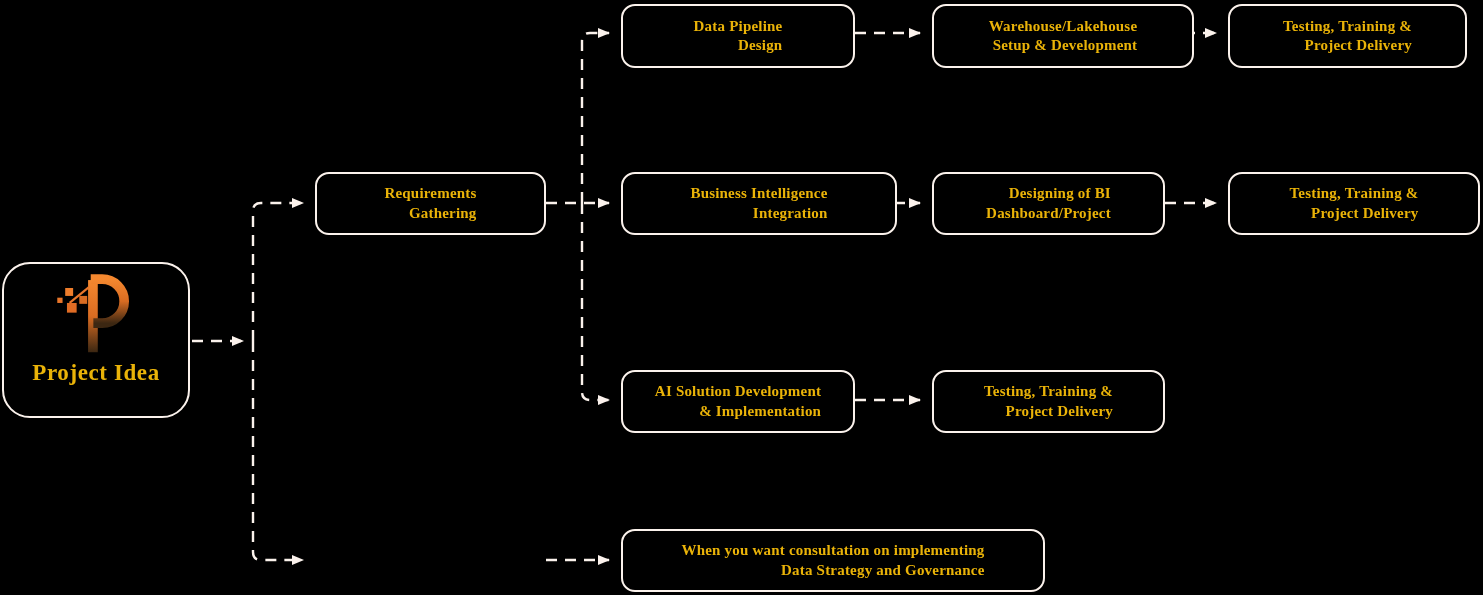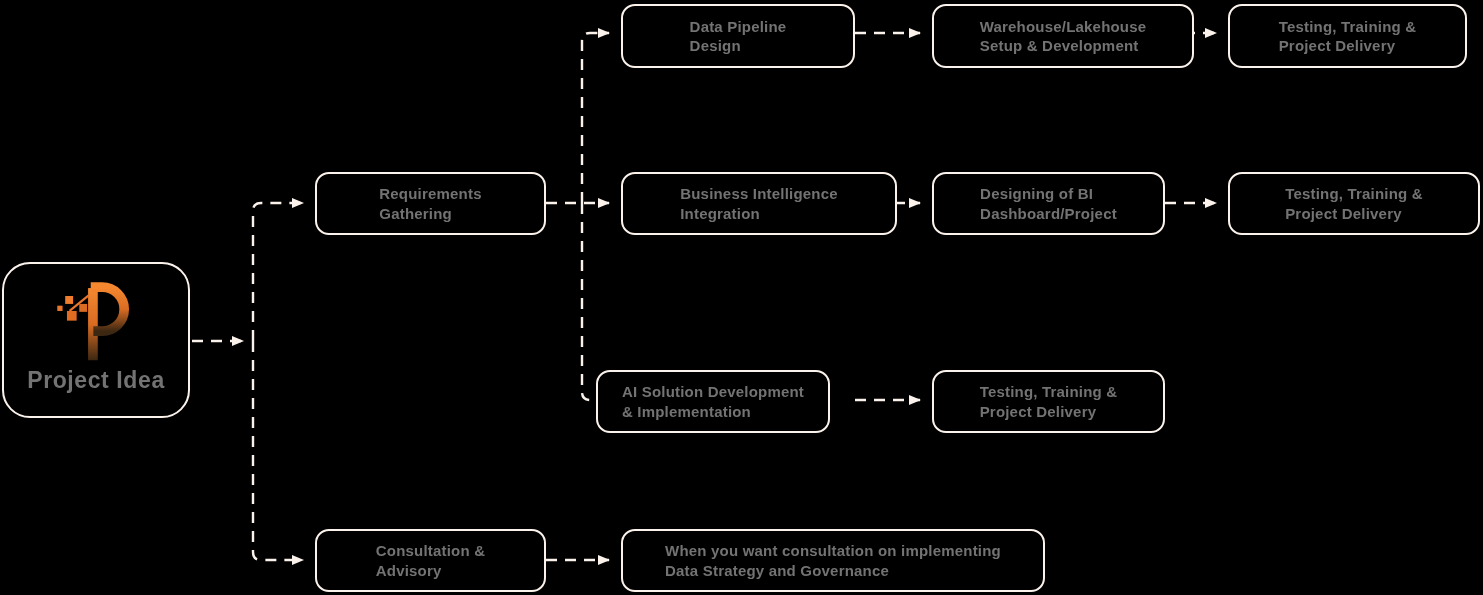--- a/index.html
+++ b/index.html
@@ -5,38 +5,37 @@
   html,body{margin:0;padding:0;background:#000;}
   #canvas{
     position:relative;width:1483px;height:595px;background:#000;
     font-family:"Liberation Sans","DejaVu Sans",sans-serif;overflow:hidden;
   }
   #wires{position:absolute;left:0;top:0;z-index:1;}
   .node{
     position:absolute;z-index:2;box-sizing:border-box;
     background:#000;border:2px solid #fbf2ec;border-radius:14px;
     display:flex;align-items:center;justify-content:center;
-    color:#737373;font-weight:700;font-size:15px;line-height:1.3;
-    text-align:left;white-space:pre-line;letter-spacing:.2px;
+    color:#eab308;font-weight:700;font-size:15px;line-height:1.3;
+    text-align:right;white-space:pre-line;letter-spacing:.2px;font-family:Liberation Serif, serif;
   }
   .node.root{
     border-radius:28px;flex-direction:column;justify-content:flex-start;
-    padding-top:8px;
   }
   .root-label{
     font-size:23px;font-weight:800;letter-spacing:.6px;margin-top:2px;
     white-space:nowrap;
   }
   
   #n-project     {left:2px;   top:262px; width:188px; height:156px;}
   #n-req         {left:315px; top:172px; width:231px; height:63px;}
   #n-consult     {left:315px; top:529px; width:231px; height:63px;}
   #n-pipeline    {left:621px; top:4px;   width:234px; height:64px;}
   #n-bi          {left:621px; top:172px; width:276px; height:63px;}
-  #n-ai          {left:596px; top:370px; width:234px; height:63px;}
+  #n-ai          {left:621px; top:370px; width:234px; height:63px;}
   #n-warehouse   {left:932px; top:4px;   width:262px; height:64px;}
   #n-dashboard   {left:932px; top:172px; width:233px; height:63px;}
   #n-test-ai     {left:932px; top:370px; width:233px; height:63px;}
   #n-test-dp     {left:1228px;top:4px;   width:239px; height:64px;}
   #n-test-bi     {left:1228px;top:172px; width:252px; height:63px;}
   #n-consult-info{left:621px; top:529px; width:424px; height:63px;}
 </style>
 </head>
 <body>
 
@@ -90,24 +89,20 @@
       <rect x="17" y="44" width="11" height="11" fill="#e06c24"></rect>
       <rect x="31" y="36" width="9" height="9" fill="#d96c22"></rect>
     </svg>
     <div class="root-label">Project Idea</div>
   </div>
 
   <div class="node" id="n-req">
     <span>Requirements
 Gathering</span>
   </div>
-  <div class="node" id="n-consult">
-    <span>Consultation &amp;
-Advisory</span>
-  </div>
 
   <div class="node" id="n-pipeline">
     <span>Data Pipeline
 Design</span>
   </div>
   <div class="node" id="n-bi">
     <span>Business Intelligence
 Integration</span>
   </div>
   <div class="node" id="n-ai">

